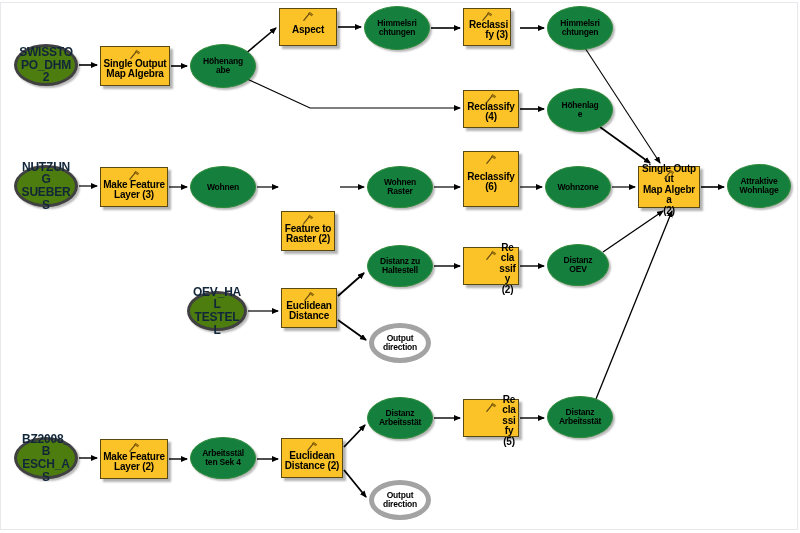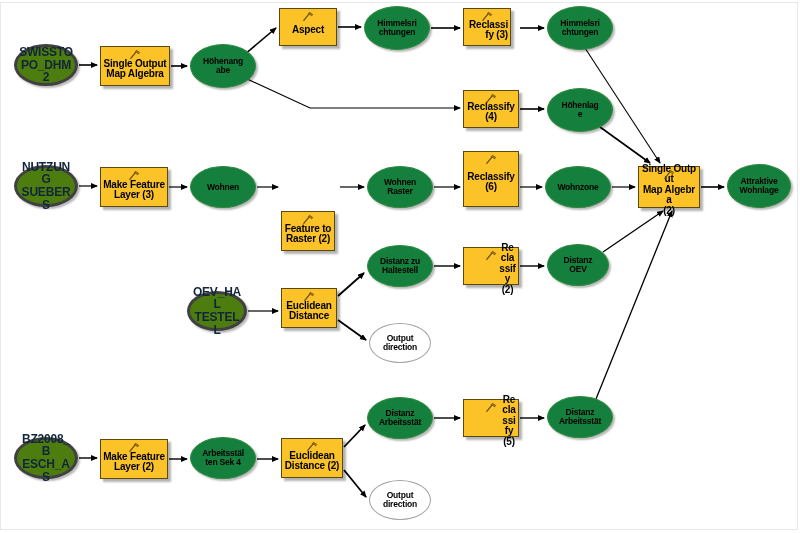--- a/index.html
+++ b/index.html
@@ -64,21 +64,21 @@
     background: #15803d;
     border: 1px solid #2e8a3a;
     border-radius: 50%;
     font-size: 8.5px;
     font-weight: bold;
     box-shadow: 2px 2px 2px rgba(0,0,0,0.28);
   }
   
   .n-empty {
     background: #ffffff;
-    border: 1px solid #a3a3a3;
+    border: 5px solid #a3a3a3;
     border-radius: 50%;
     font-size: 8.5px;
     font-weight: bold;
   }
   
   .n-tool {
     background: #fcc328;
     border: 1px solid #5a4a12;
     font-size: 10px;
     font-weight: bold;

